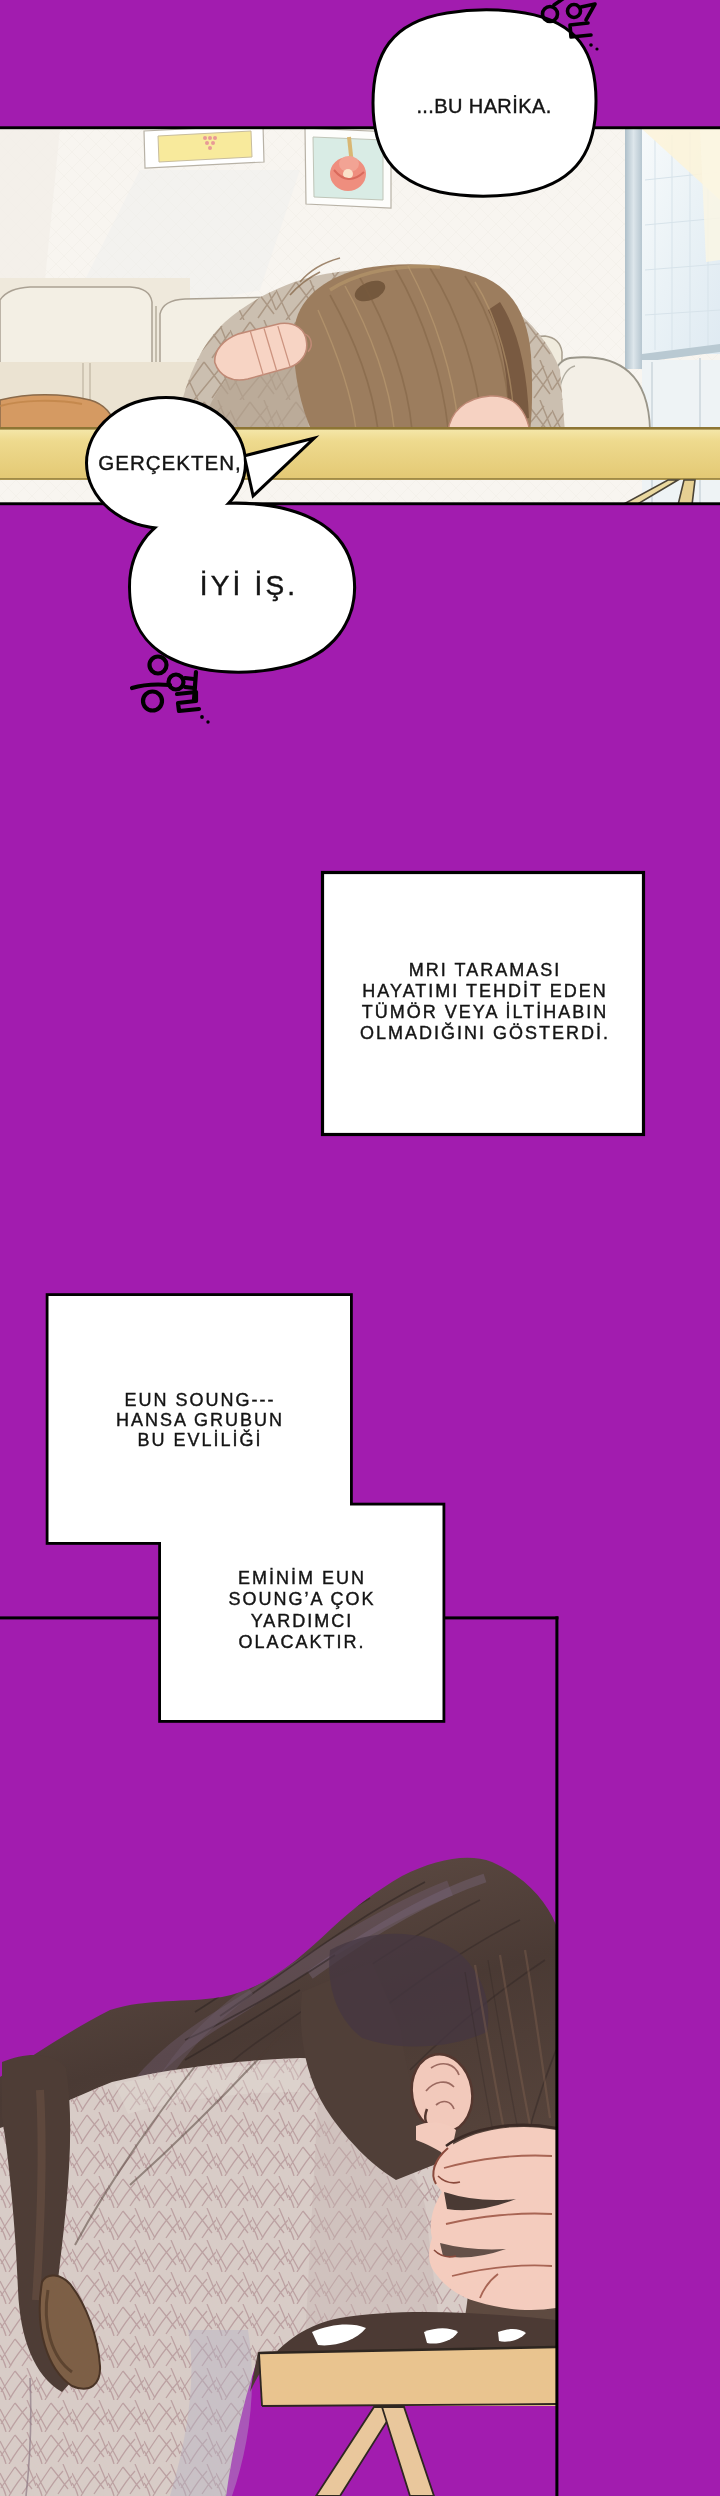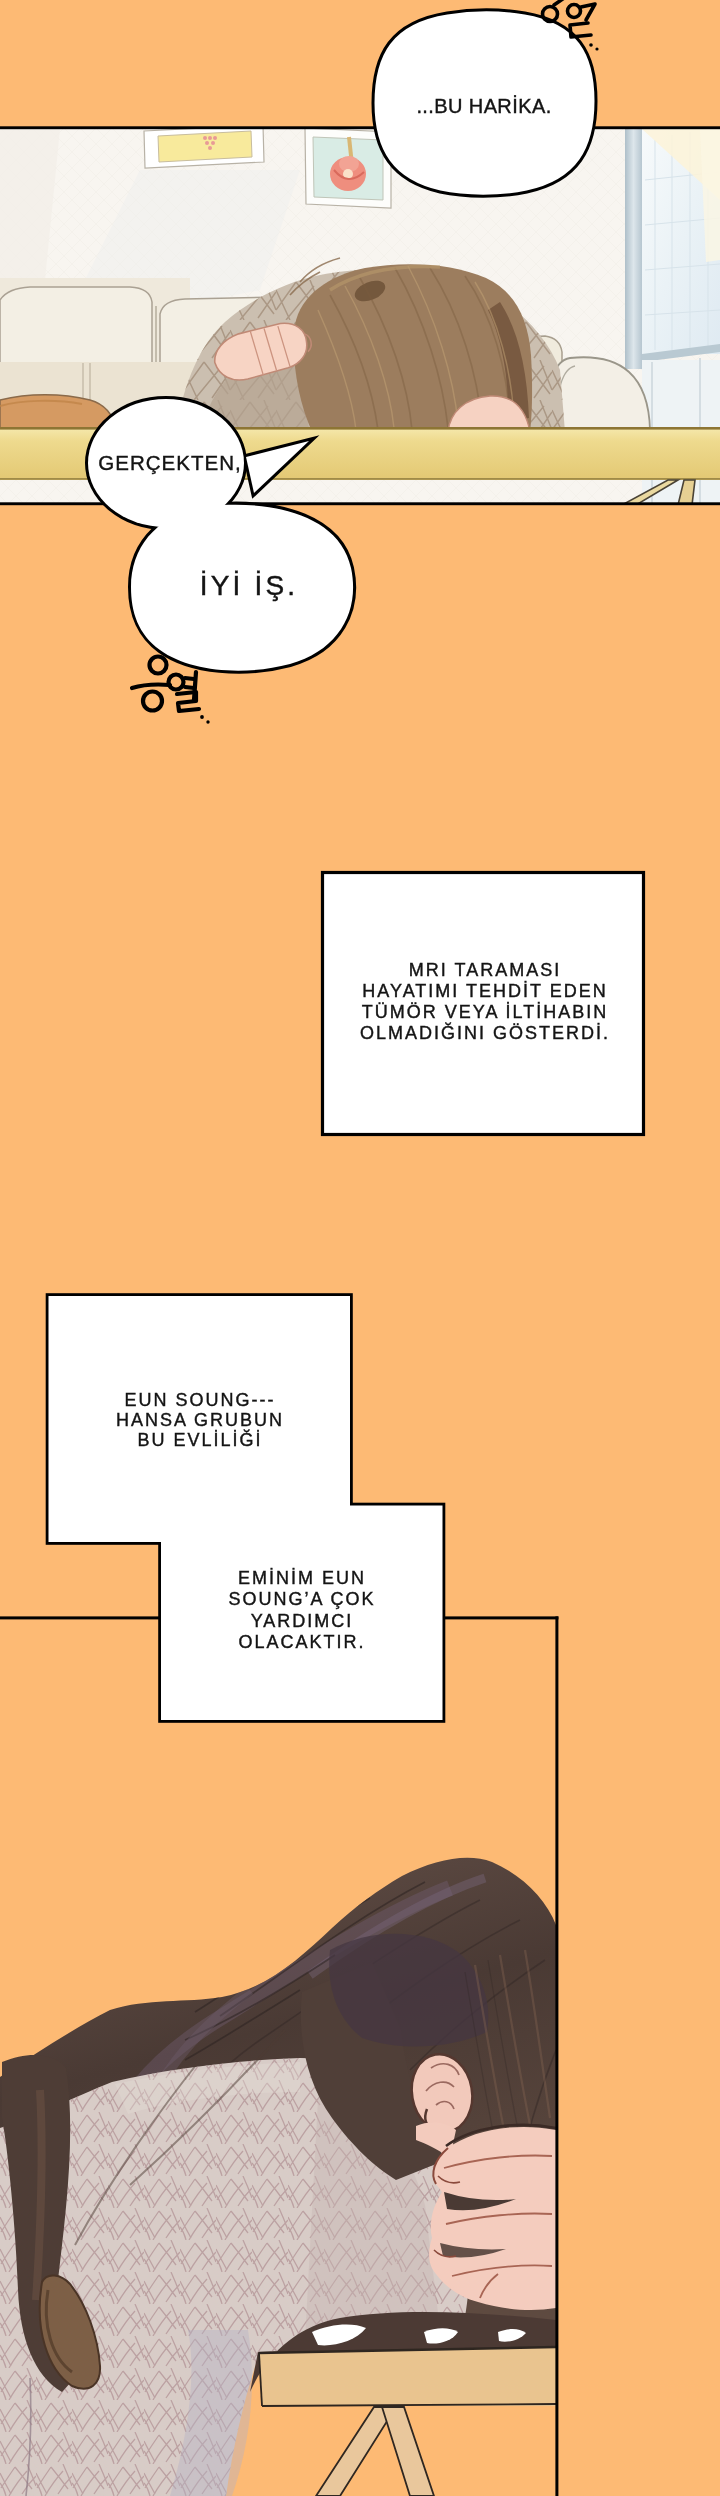--- a/index.html
+++ b/index.html
@@ -1,16 +1,16 @@
 <!DOCTYPE html>
 <html><head>
 <meta charset="utf-8">
 <style>
   html,body{margin:0;padding:0;background:#fff;}
-  .page{position:relative;width:720px;height:2496px;background:#fdba74;overflow:hidden;
+  .page{position:relative;width:720px;height:2496px;background:#a21caf;overflow:hidden;
         font-family:"Liberation Sans",sans-serif;}
   svg{position:absolute;top:0;left:0;}
   text{font-family:"Liberation Sans",sans-serif;fill:#141414;stroke:#141414;stroke-width:0.4px;}
 </style>
 </head>
 <body>
 <div class="page">
 <svg width="720" height="2496" viewBox="0 0 720 2496">
 <defs>
   <pattern id="wallp" width="16" height="16" patternUnits="userSpaceOnUse">

